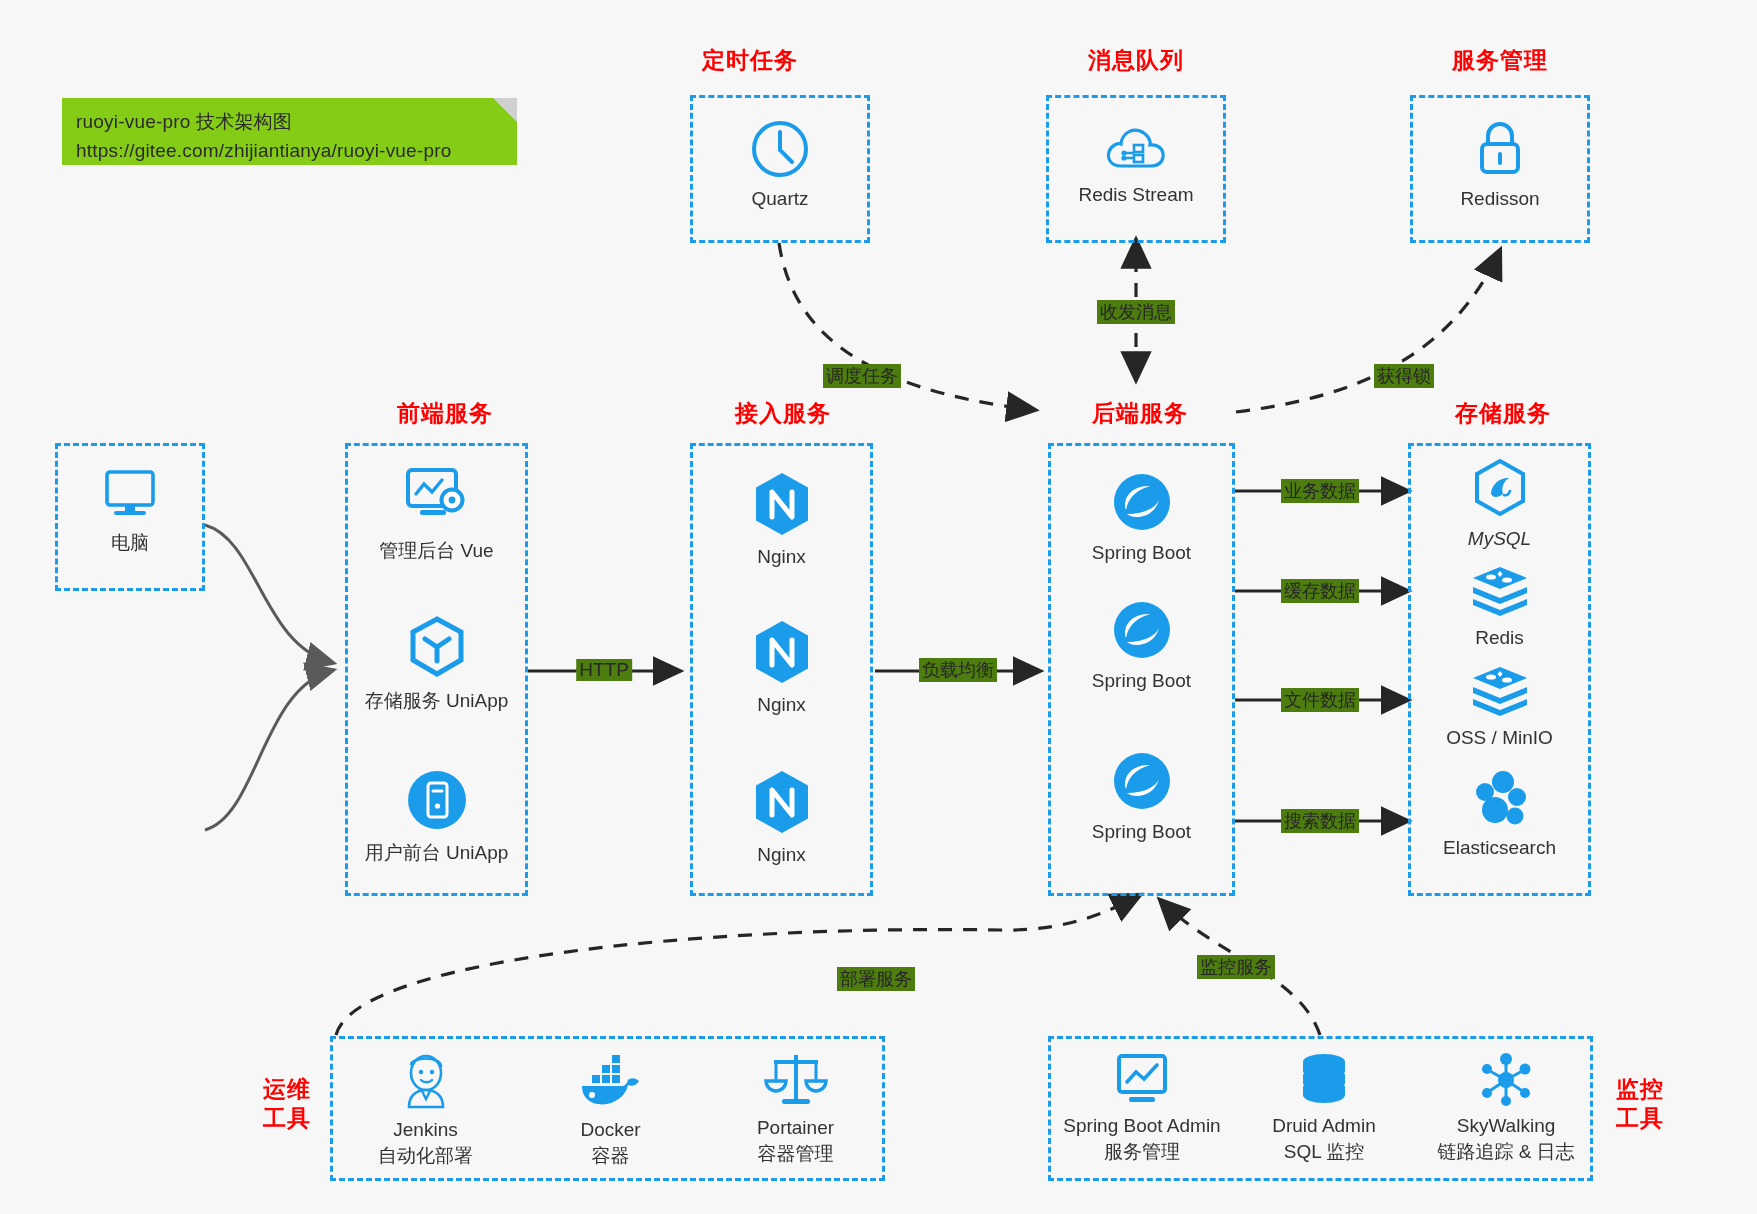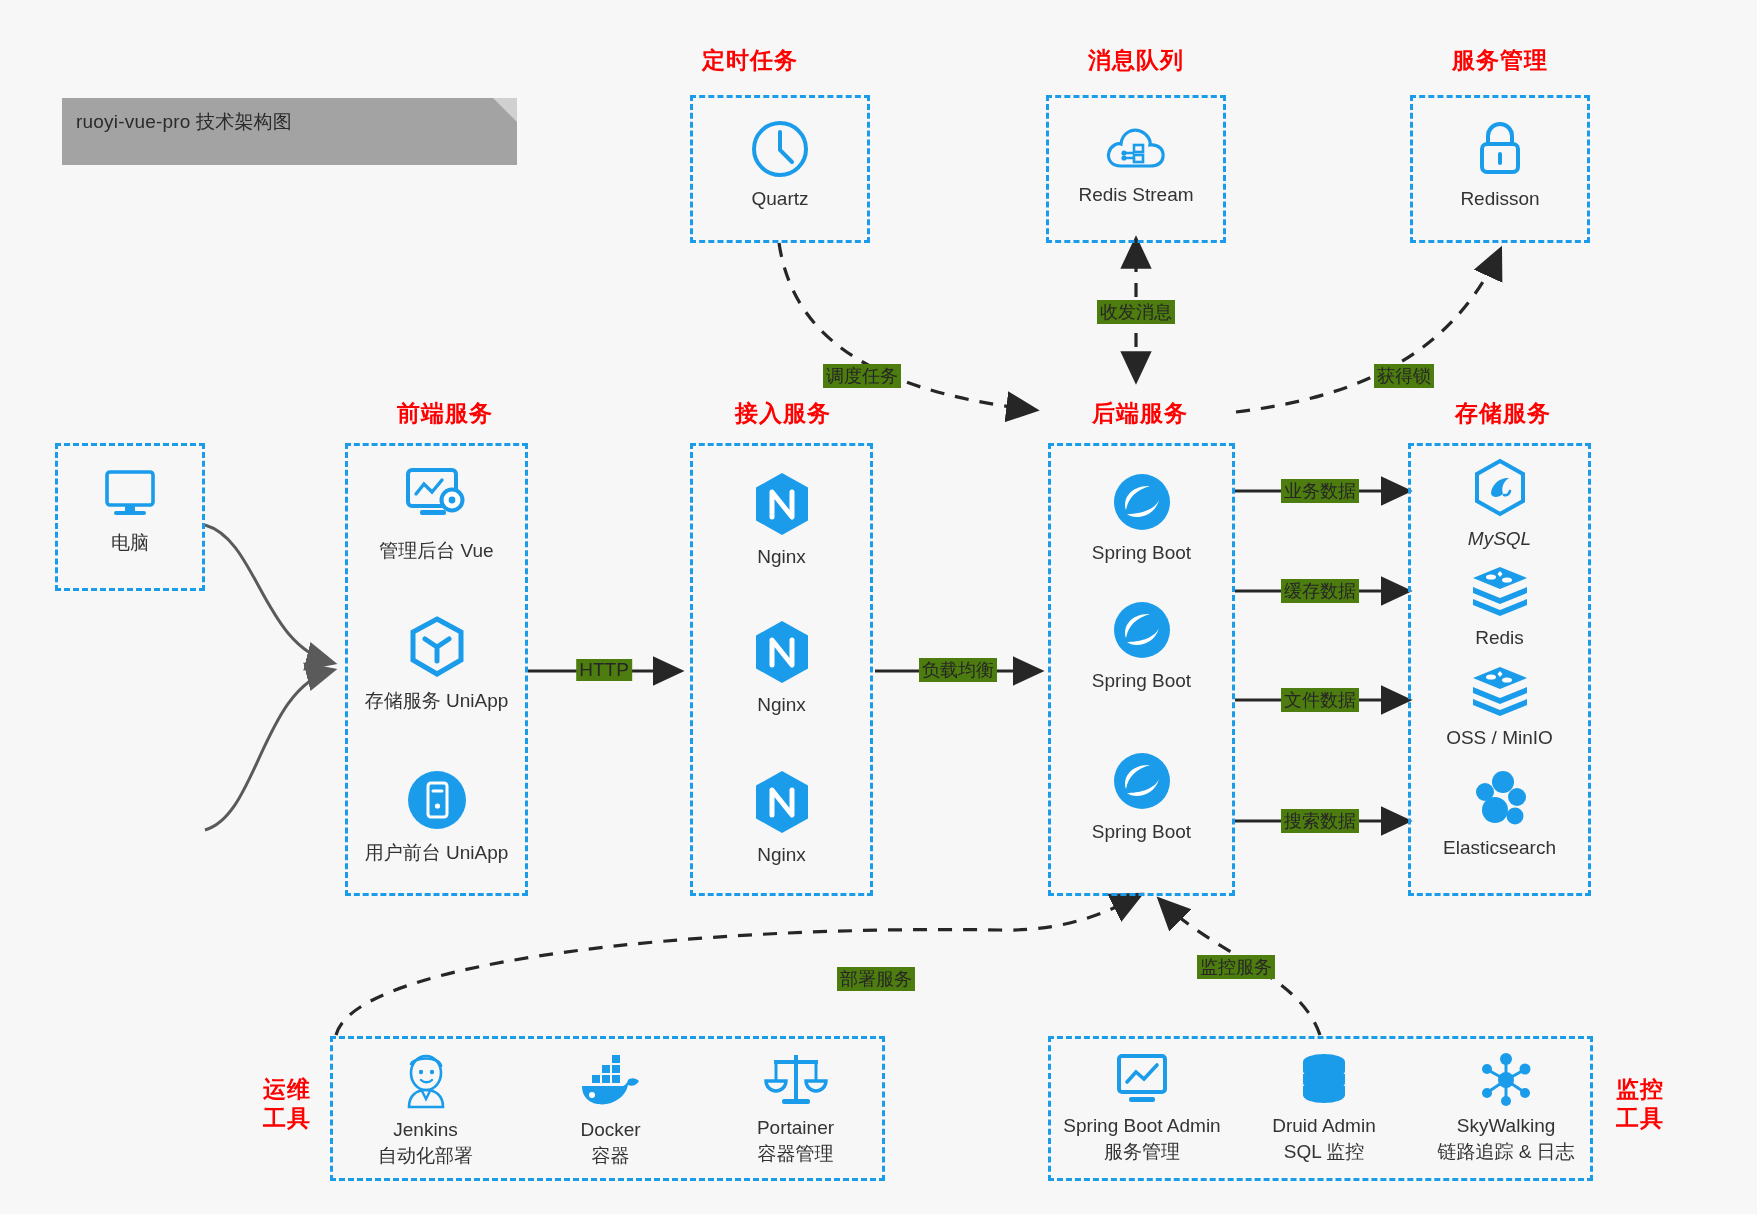--- a/index.html
+++ b/index.html
@@ -8,21 +8,21 @@
     background:#f7f7f7;
     font-family:"Liberation Sans","DejaVu Sans",sans-serif;
     position:relative;overflow:hidden;
   }
   .stage{position:absolute;left:0;top:0;width:1757px;height:1214px;}
   svg.wires{position:absolute;left:0;top:0;width:1757px;height:1214px;pointer-events:none;}
 
   
   .note{
     position:absolute;left:62px;top:98px;width:455px;height:67px;
-    background:#a3a3a3;
+    background:#84cc16;
     box-sizing:border-box;
     padding:10px 14px 0 14px;
     font-size:19px;color:#2b2b2b;line-height:1.5;
     letter-spacing:.2px;
   }
   .note .fold{
     position:absolute;right:0;top:0;width:0;height:0;
     border-top:24px solid #d0d0d0;border-left:24px solid transparent;
   }
   .note div{white-space:nowrap;}
@@ -92,20 +92,21 @@
     <path d="M1236,412 C1350,398 1450,360 1500,250" fill="none" stroke="#262626" stroke-width="3.2" stroke-dasharray="14,11" marker-end="url(#ah)"></path>
 
     <path d="M336,1035 C355,960 700,925 1000,930 C1075,932 1120,905 1140,895" fill="none" stroke="#262626" stroke-width="3.2" stroke-dasharray="14,11" marker-end="url(#ah)"></path>
 
     <path d="M1320,1035 C1300,975 1215,955 1160,900" fill="none" stroke="#262626" stroke-width="3.2" stroke-dasharray="14,11" marker-end="url(#ah)"></path>
   </svg>
 
   <div class="note">
     <span class="fold"></span>
     <div>ruoyi-vue-pro 技术架构图</div>
+    <div>https://gitee.com/zhijiantianya/ruoyi-vue-pro</div>
   </div>
 
   <div class="gtitle" style="left:680px;top:45px;width:140px;">定时任务</div>
   <div class="dbox" style="left:690px;top:95px;width:180px;height:148px;">
     <div class="node" style="top:20px;">
       <span class="ico">
         <svg width="62" height="62" viewBox="0 0 62 62">
           <circle cx="31" cy="31" r="26" fill="none" stroke="#1a9ceb" stroke-width="4"></circle>
           <path d="M31,14 L31,32 L43,44" fill="none" stroke="#1a9ceb" stroke-width="4" stroke-linecap="round"></path>
         </svg>

